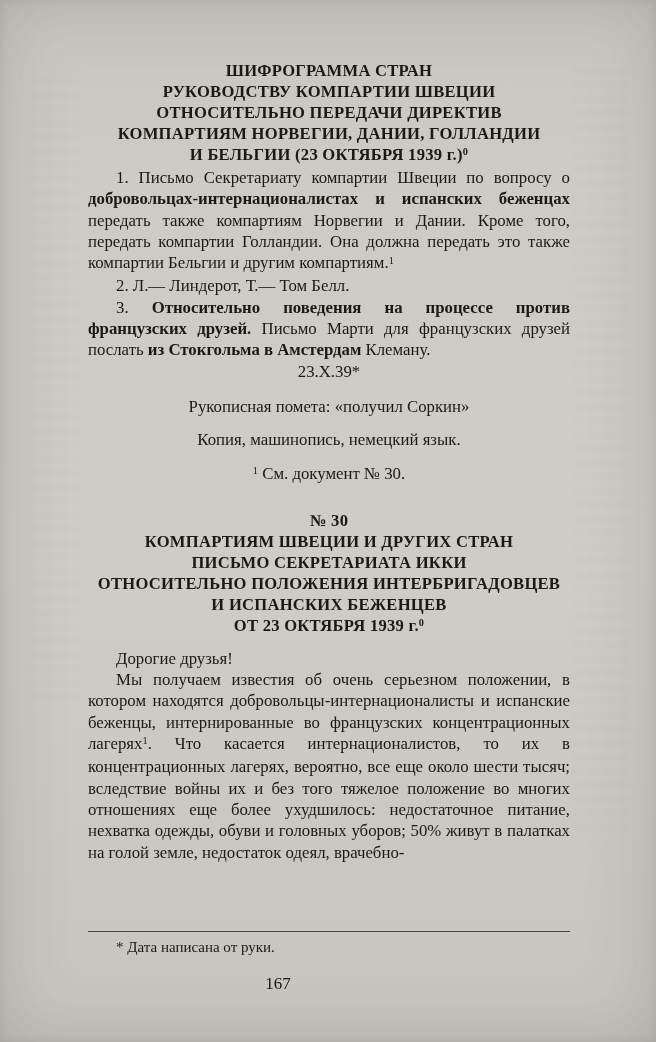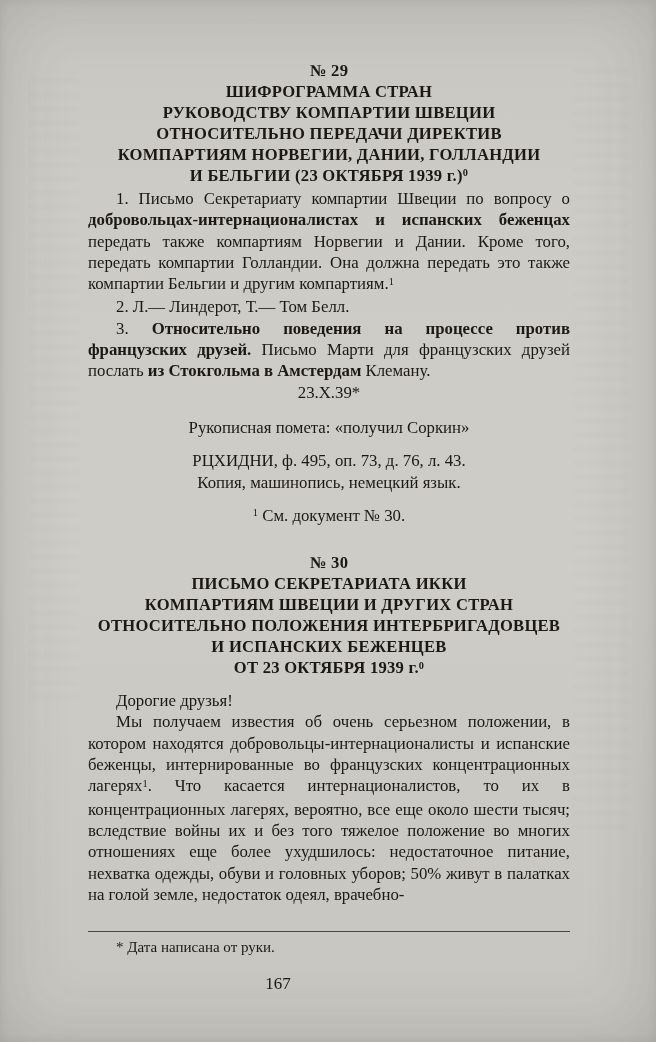--- a/index.html
+++ b/index.html
@@ -103,50 +103,48 @@
 <body>
 
 <div class="page">
   <div class="bleed left"></div>
   <div class="bleed right"></div>
 
   <main class="content">
 
     <section>
       <div class="doc-heading">
-        <div class="hline">№ 29</div>
         <div class="hline">ШИФРОГРАММА СТРАН</div>
         <div class="hline">РУКОВОДСТВУ КОМПАРТИИ ШВЕЦИИ</div>
         <div class="hline">ОТНОСИТЕЛЬНО ПЕРЕДАЧИ ДИРЕКТИВ</div>
         <div class="hline">КОМПАРТИЯМ НОРВЕГИИ, ДАНИИ, ГОЛЛАНДИИ</div>
         <div class="hline"><span>И БЕЛЬГИИ (23 ОКТЯБРЯ 1939 г.)</span><span class="sup">0</span></div>
       </div>
 
 
       <p class="para"><span>1. Письмо Секретариату компартии Швеции по вопросу о </span><span class="b">добровольцах-интернационалистах и испанских беженцах</span><span> передать также компартиям Норвегии и Дании. Кроме того, передать компартии Голландии. Она должна передать это также компартии Бельгии и другим компартиям.</span><span class="sup">1</span></p>
       <p class="para"><span>2. Л.— Линдерот, Т.— Том Белл.</span></p>
       <p class="para"><span>3. </span><span class="b">Относительно поведения на процессе против французских друзей.</span><span> Письмо Марти для французских друзей послать </span><span class="b">из Стокгольма в Амстердам</span><span> Клеману.</span></p>
 
       <p class="line-plain">23.X.39*</p>
 
       <p class="line-plain note">Рукописная помета: «получил Соркин»</p>
 
       <div class="archive">
-        <p class="line-plain">РЦХИДНИ, ф. 495, оп. 73, д. 76, л. 43.</p>
         <p class="line-plain">Копия, машинопись, немецкий язык.</p>
       </div>
 
       <p class="line-plain fnref"><span class="sup">1</span><span> См. документ № 30.</span></p>
     </section>
 
     <section class="doc30">
       <div class="doc-heading">
         <div class="hline">№ 30</div>
+        <div class="hline">КОМПАРТИЯМ ШВЕЦИИ И ДРУГИХ СТРАН</div>
         <div class="hline">ПИСЬМО СЕКРЕТАРИАТА ИККИ</div>
-        <div class="hline">КОМПАРТИЯМ ШВЕЦИИ И ДРУГИХ СТРАН</div>
         <div class="hline">ОТНОСИТЕЛЬНО ПОЛОЖЕНИЯ ИНТЕРБРИГАДОВЦЕВ</div>
         <div class="hline">И ИСПАНСКИХ БЕЖЕНЦЕВ</div>
         <div class="hline"><span>ОТ 23 ОКТЯБРЯ 1939 г.</span><span class="sup">0</span></div>
       </div>
 
       <p class="para salutation">Дорогие друзья!</p>
       <p class="para"><span>Мы получаем известия об очень серьезном положении, в котором находятся добровольцы-интернационалисты и испанские беженцы, интернированные во французских концентрационных лагерях</span><span class="sup">1</span><span>. Что касается интернационалистов, то их в концентрационных лагерях, вероятно, все еще около шести тысяч; вследствие войны их и без того тяжелое положение во многих отношениях еще более ухудшилось: недостаточное питание, нехватка одежды, обуви и головных уборов; 50% живут в палатках на голой земле, недостаток одеял, врачебно-</span></p>
     </section>
   </main>
 

